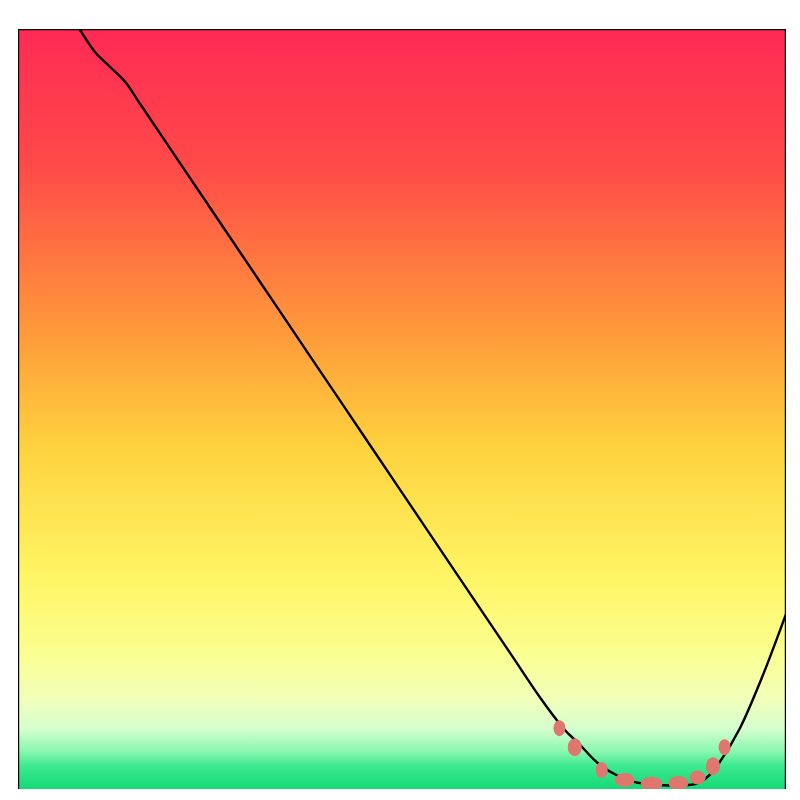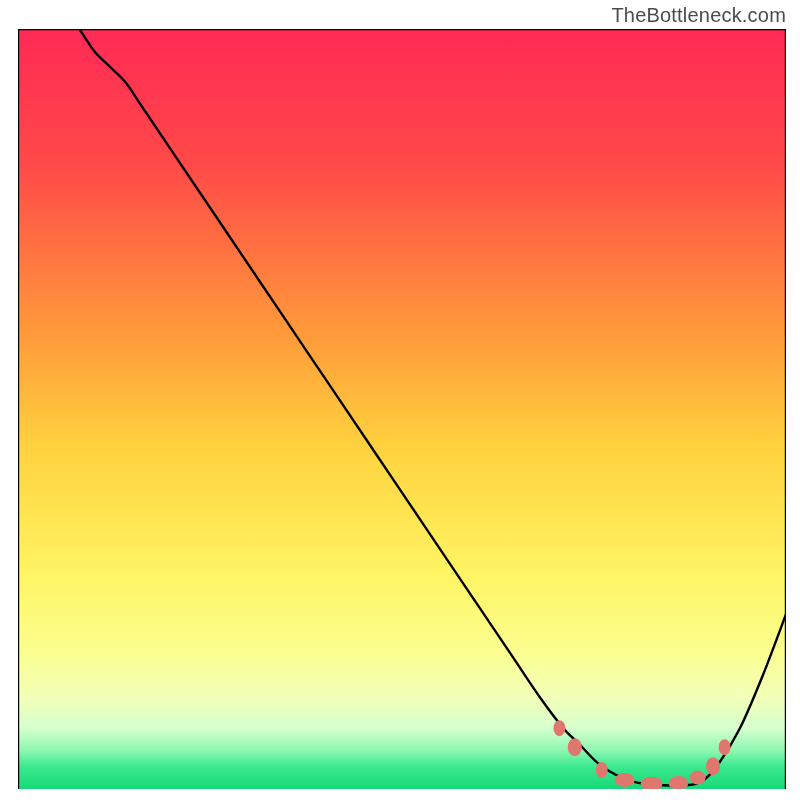--- a/index.html
+++ b/index.html
@@ -36,21 +36,20 @@
   svg.plot {
     display: block;
     width: 768px;
     height: 760px;
   }
 </style>
 </head>
 <body>
 
 <div class="container">
-  <div class="attribution">TheBottleneck.com</div>
 
   <div class="plot-frame">
     <svg class="plot" viewBox="0 0 768 760" preserveAspectRatio="none">
       <defs>
         <linearGradient id="bg-grad" x1="0" y1="0" x2="0" y2="1">
             <stop offset="0%" stop-color="#ff2a55"></stop>
             <stop offset="18%" stop-color="#ff4a48"></stop>
             <stop offset="40%" stop-color="#ff9a3a"></stop>
             <stop offset="55%" stop-color="#ffd23e"></stop>
             <stop offset="72%" stop-color="#fff564"></stop>

